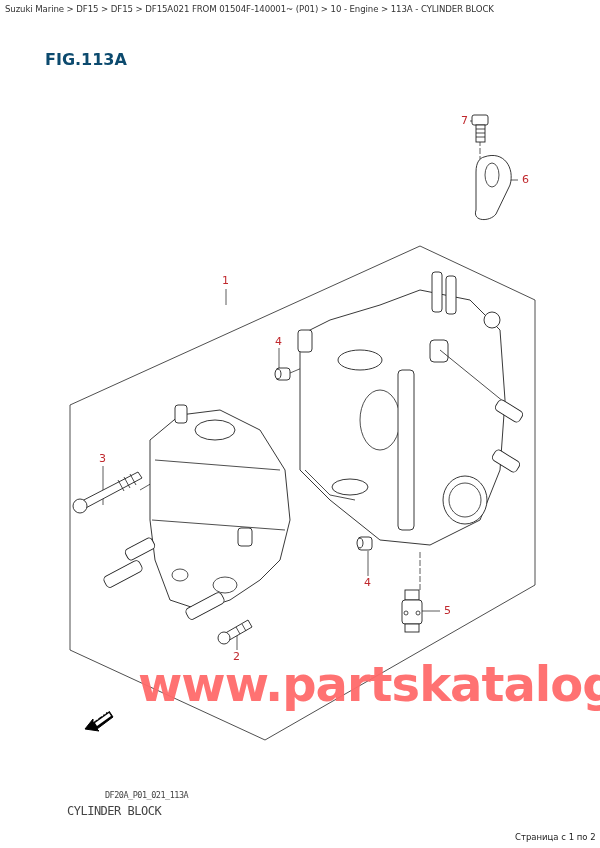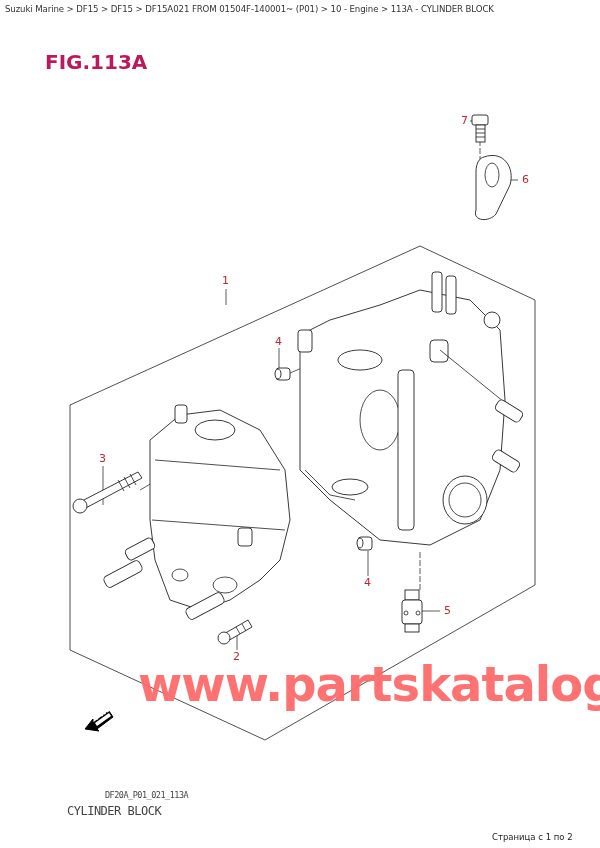--- a/index.html
+++ b/index.html
@@ -1,25 +1,25 @@
 <!DOCTYPE html>
 <html><head>
 <meta charset="utf-8">
 <style>
   html, body { margin: 0; padding: 0; background: #ffffff; }
   body { width: 600px; height: 848px; position: relative; overflow: hidden; font-family: "DejaVu Sans", sans-serif; }
   .breadcrumb { position: absolute; left: 5px; top: 4px; font-size: 8.6px; color: #333; white-space: nowrap; letter-spacing: -0.1px; }
-  .fig-title { position: absolute; left: 45px; top: 50px; font-size: 20px; font-weight: bold; color: #be185d; font-family: "DejaVu Sans", sans-serif; letter-spacing: 0px; }
+  .fig-title { position: absolute; left: 45px; top: 50px; font-size: 16px; font-weight: bold; color: #0c4a6e; font-family: "DejaVu Sans", sans-serif; letter-spacing: 0px; }
   .diagram { position: absolute; left: 0; top: 0; width: 600px; height: 848px; }
   .callout { position: absolute; font-size: 11px; color: #c0282d; font-family: "DejaVu Sans", sans-serif; }
   .watermark { position: absolute; left: 138px; top: 656px; font-size: 48px; font-weight: bold; color: #ff6b6b; opacity: 0.95; font-family: "DejaVu Sans", sans-serif; letter-spacing: -1px; white-space: nowrap; }
   .fwd { position: absolute; left: 83px; top: 703px; }
   .footer-code { position: absolute; left: 67px; top: 790px; font-size: 8.5px; color: #444; font-family: "DejaVu Sans Mono", monospace; letter-spacing: -0.5px; padding-left: 38px; }
   .footer-name { position: absolute; left: 67px; top: 804px; font-size: 12px; color: #444; font-family: "DejaVu Sans Mono", monospace; letter-spacing: -0.5px; }
-  .page-indicator { position: absolute; left: 492px; top: 832px; font-size: 8.5px; color: #222; white-space: nowrap; }
+  .page-indicator { position: absolute; left: 515px; top: 832px; font-size: 8.5px; color: #222; white-space: nowrap; }
   svg .ln { fill: none; stroke: #222; stroke-width: 0.8; }
   svg .pt { fill: #fff; stroke: #222; stroke-width: 0.9; }
   svg .ld { fill: none; stroke: #333; stroke-width: 0.8; }
 </style>
 </head>
 <body>
 
 <div class="breadcrumb">Suzuki Marine &gt; DF15 &gt; DF15 &gt; DF15A021 FROM 01504F-140001~ (P01) &gt; 10 - Engine &gt; 113A - CYLINDER BLOCK</div>
 
 <div class="fig-title">FIG.113A</div>

